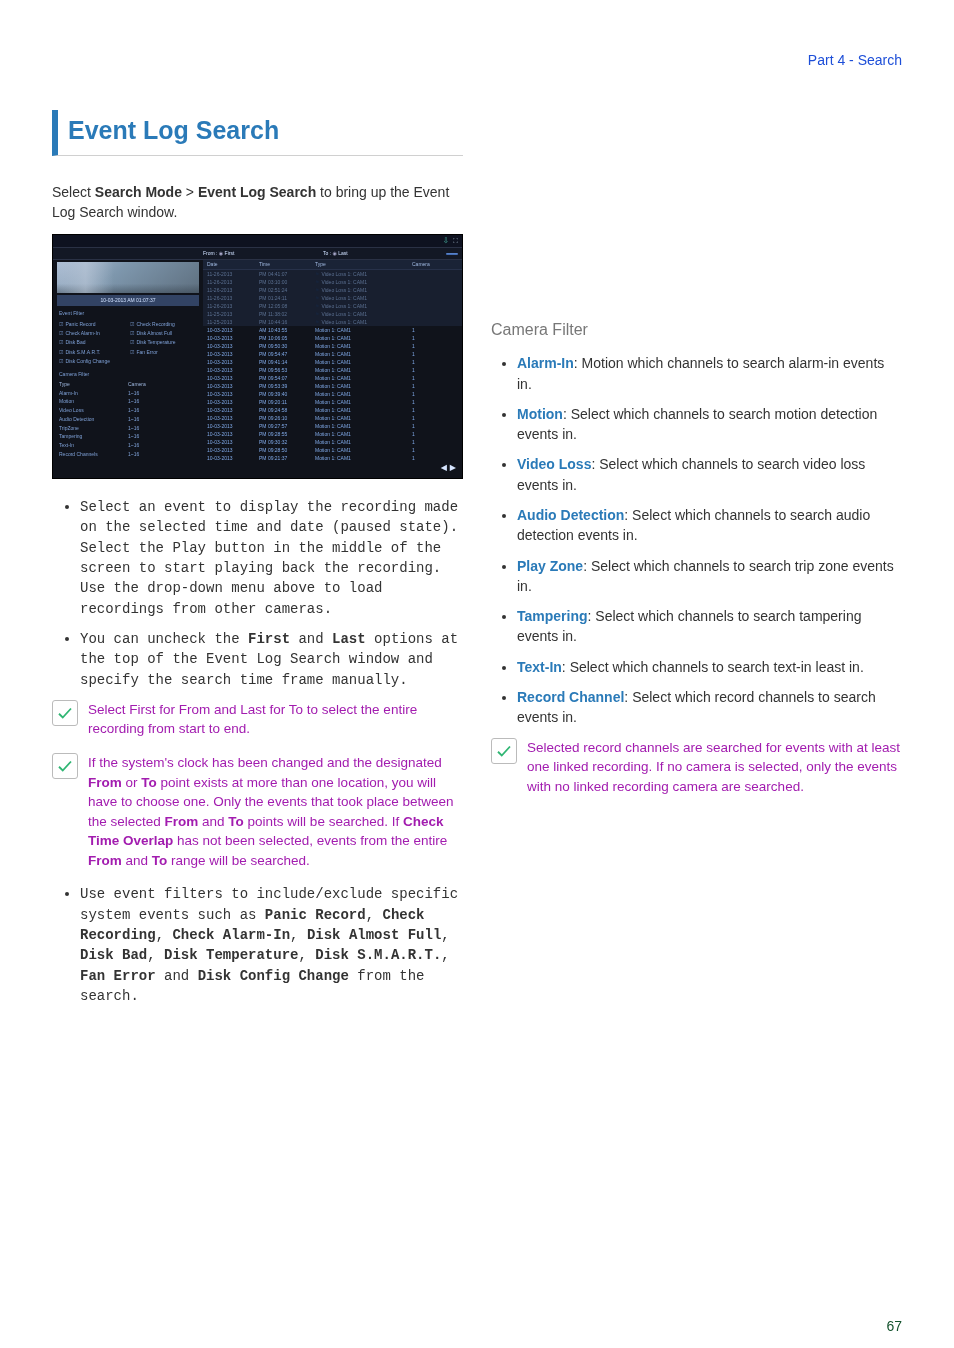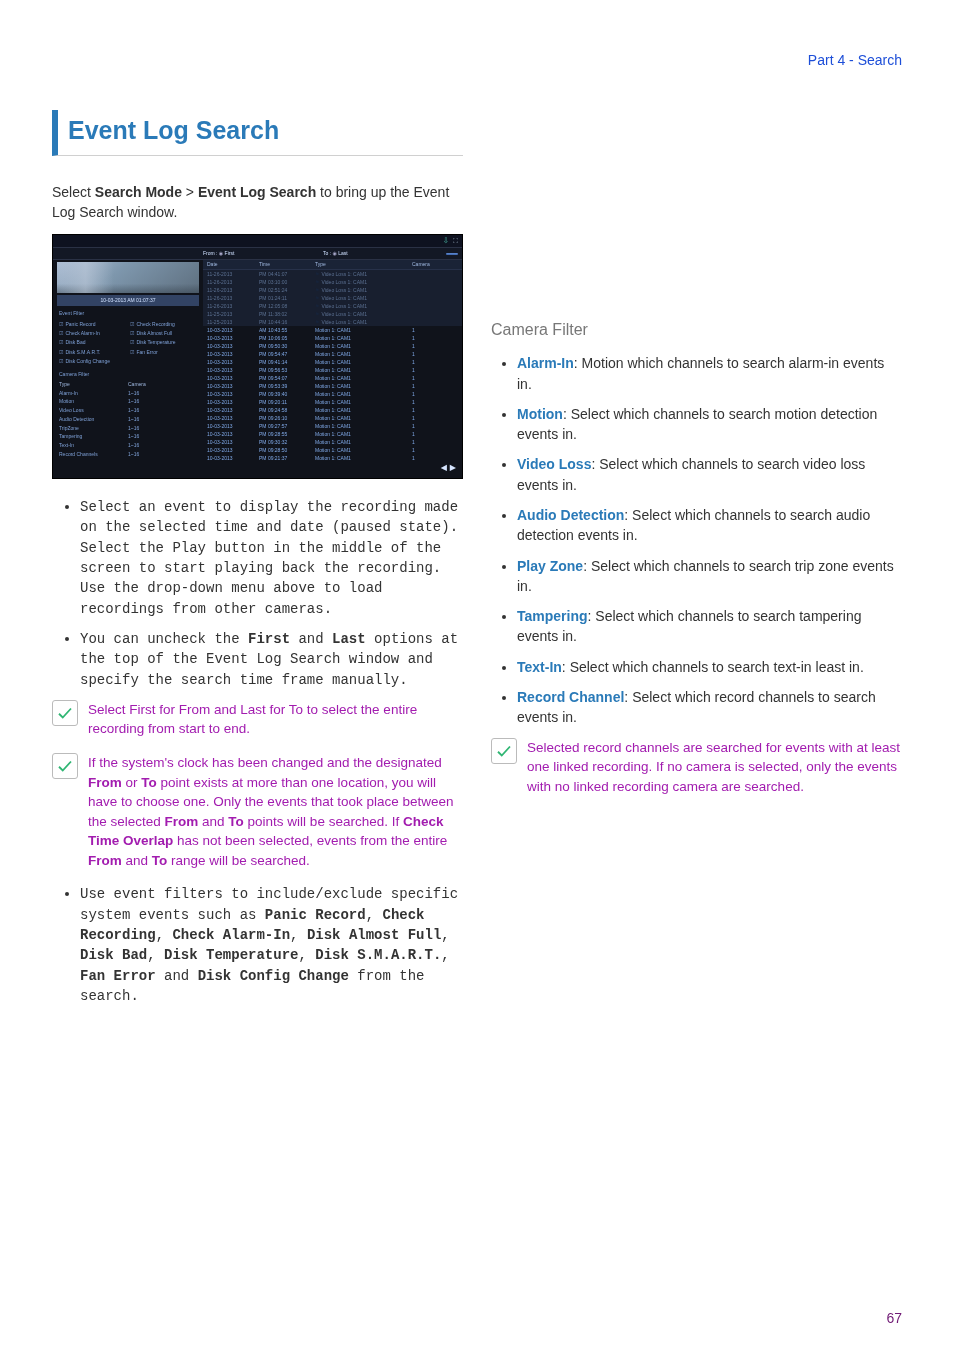--- a/index.html
+++ b/index.html
@@ -190,23 +190,23 @@
     margin-top: 2px;
   }
   ul.cam {
     list-style: disc;
     padding-left: 26px;
   }
   ul.cam > li { margin-bottom: 10px; }
   ul.cam b.key { color:#2a7ab8; font-weight:bold; }
   .pagenum {
     position: absolute;
-    bottom: 20px;
+    bottom: 12px;
     right: 52px;
-    color: #701a75;
+    color: #14532d;
     font-size: 14px;
   }
 </style>
 </head>
 <body>
 
 <div class="page">
   <div class="breadcrumb">Part 4 - Search</div>
 
   <div class="columns">

